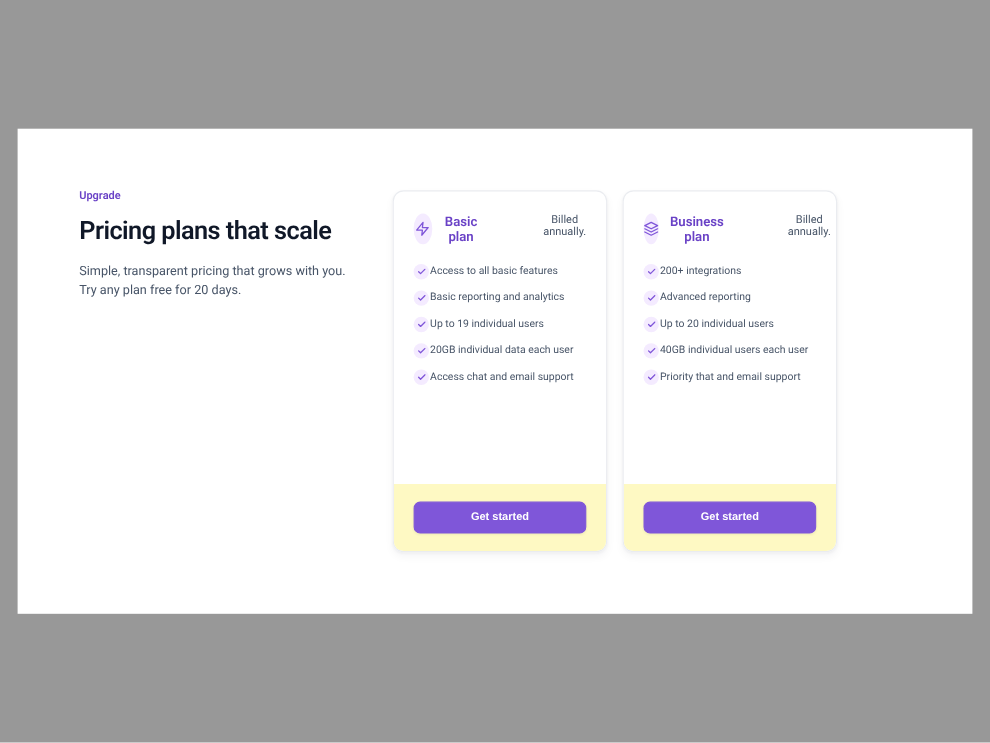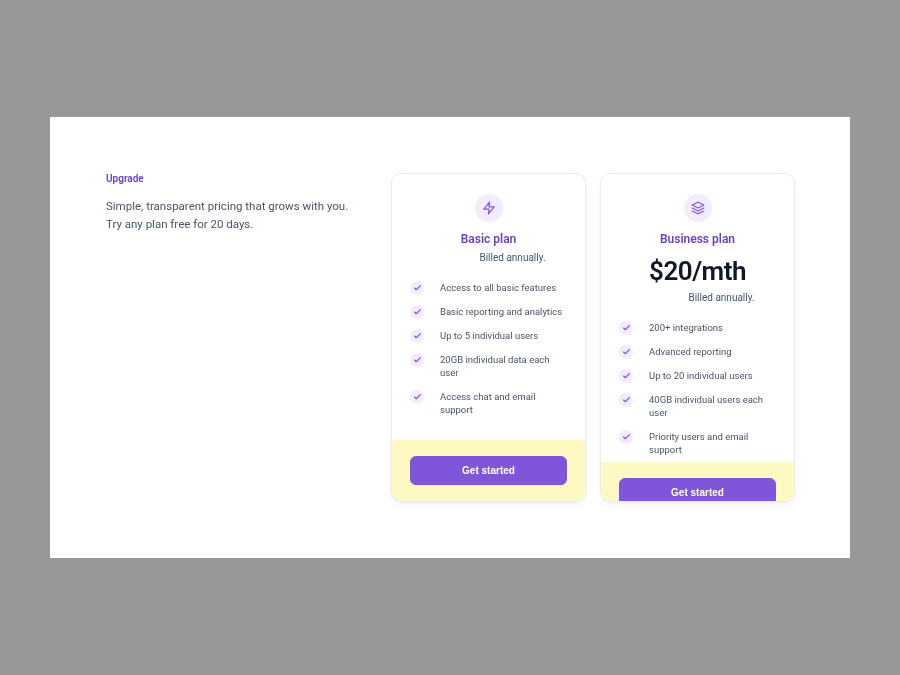--- a/index.html
+++ b/index.html
@@ -7,21 +7,21 @@
       font-family: -apple-system, BlinkMacSystemFont, 'Segoe UI', Roboto, 'Helvetica Neue', Arial, sans-serif;
       background: #989898;
       width: 900px;
       height: 675px;
       display: flex;
       align-items: center;
       justify-content: center;
     }
     .container {
       background: #ffffff;
-      width: 800px;
+      width: 868px;
       height: 441px;
       padding: 56px;
       display: flex;
       gap: 40px;
     }
     .header-section {
       flex: 0 0 245px;
       display: flex;
       flex-direction: column;
       gap: 12px;
@@ -53,21 +53,21 @@
       border: 1px solid #EAECF0;
       border-radius: 10px;
       box-shadow: 0 1px 2px rgba(16,24,40,0.03), 0 4px 8px rgba(16,24,40,0.04);
       display: flex;
       flex-direction: column;
       overflow: hidden;
     }
     .card-top {
       padding: 20px 18px 18px 18px;
       display: flex;
-      flex-direction: column;
+      flex-direction: row;
       align-items: center;
       gap: 10px;
     }
     .icon-circle {
       width: 28px;
       height: 28px;
       background: #F4EBFF;
       border-radius: 50%;
       display: flex;
       align-items: center;
@@ -96,21 +96,21 @@
     }
     .features {
       padding: 0 18px 6px 18px;
       display: flex;
       flex-direction: column;
       gap: 10px;
       flex: 1;
     }
     .feature {
       display: flex;
-      gap: 16px;
+      gap: 1px;
       align-items: flex-start;
     }
     .check {
       flex: 0 0 14px;
       width: 14px;
       height: 14px;
       background: #F4EBFF;
       border-radius: 50%;
       display: flex;
       align-items: center;
@@ -140,20 +140,21 @@
       cursor: pointer;
       box-shadow: 0 1px 2px rgba(16,24,40,0.05);
     }
   </style>
 </head>
 <body>
 
 <div class="container">
   <div class="header-section">
     <div class="subheading">Upgrade</div>
+    <div class="heading">Pricing plans that scale</div>
     <div class="supporting-text">Simple, transparent pricing that grows with you. Try any plan free for 20 days.</div>
   </div>
 
   <div class="cards-wrapper">
 
     <div class="card">
       <div class="card-top">
         <div class="icon-circle">
           <svg viewBox="0 0 24 24" fill="none" stroke="#7F56D9" stroke-width="2" stroke-linecap="round" stroke-linejoin="round">
             <polygon points="13 2 3 14 12 14 11 22 21 10 12 10 13 2"></polygon>
@@ -178,21 +179,21 @@
               </svg>
             </div>
           <div class="feature-text">Basic reporting and analytics</div>
         </div>
         <div class="feature">
           <div class="check">
               <svg viewBox="0 0 12 10" fill="none">
                 <path d="M1 5L4 8L11 1" stroke="#7F56D9" stroke-width="2" stroke-linecap="round" stroke-linejoin="round"></path>
               </svg>
             </div>
-          <div class="feature-text">Up to 5 individual users</div>
+          <div class="feature-text">Up to 19 individual users</div>
         </div>
         <div class="feature">
           <div class="check">
               <svg viewBox="0 0 12 10" fill="none">
                 <path d="M1 5L4 8L11 1" stroke="#7F56D9" stroke-width="2" stroke-linecap="round" stroke-linejoin="round"></path>
               </svg>
             </div>
           <div class="feature-text">20GB individual data each user</div>
         </div>
         <div class="feature">
@@ -212,21 +213,20 @@
     <div class="card">
       <div class="card-top">
         <div class="icon-circle">
           <svg viewBox="0 0 24 24" fill="none" stroke="#7F56D9" stroke-width="2" stroke-linecap="round" stroke-linejoin="round">
             <polygon points="12 2 2 7 12 12 22 7 12 2"></polygon>
             <polyline points="2 17 12 22 22 17"></polyline>
             <polyline points="2 12 12 17 22 12"></polyline>
           </svg>
         </div>
         <div class="plan-name">Business plan</div>
-        <div class="price">$20/mth</div>
         <div class="billing">Billed annually.</div>
       </div>
       <div class="features">
         <div class="feature">
           <div class="check">
               <svg viewBox="0 0 12 10" fill="none">
                 <path d="M1 5L4 8L11 1" stroke="#7F56D9" stroke-width="2" stroke-linecap="round" stroke-linejoin="round"></path>
               </svg>
             </div>
           <div class="feature-text">200+ integrations</div>
@@ -254,21 +254,21 @@
               </svg>
             </div>
           <div class="feature-text">40GB individual users each user</div>
         </div>
         <div class="feature">
           <div class="check">
               <svg viewBox="0 0 12 10" fill="none">
                 <path d="M1 5L4 8L11 1" stroke="#7F56D9" stroke-width="2" stroke-linecap="round" stroke-linejoin="round"></path>
               </svg>
             </div>
-          <div class="feature-text">Priority users and email support</div>
+          <div class="feature-text">Priority that and email support</div>
         </div>
       </div>
       <div class="card-footer">
         <button class="cta-button">Get started</button>
       </div>
     </div>
 
   </div>
 </div>
 

